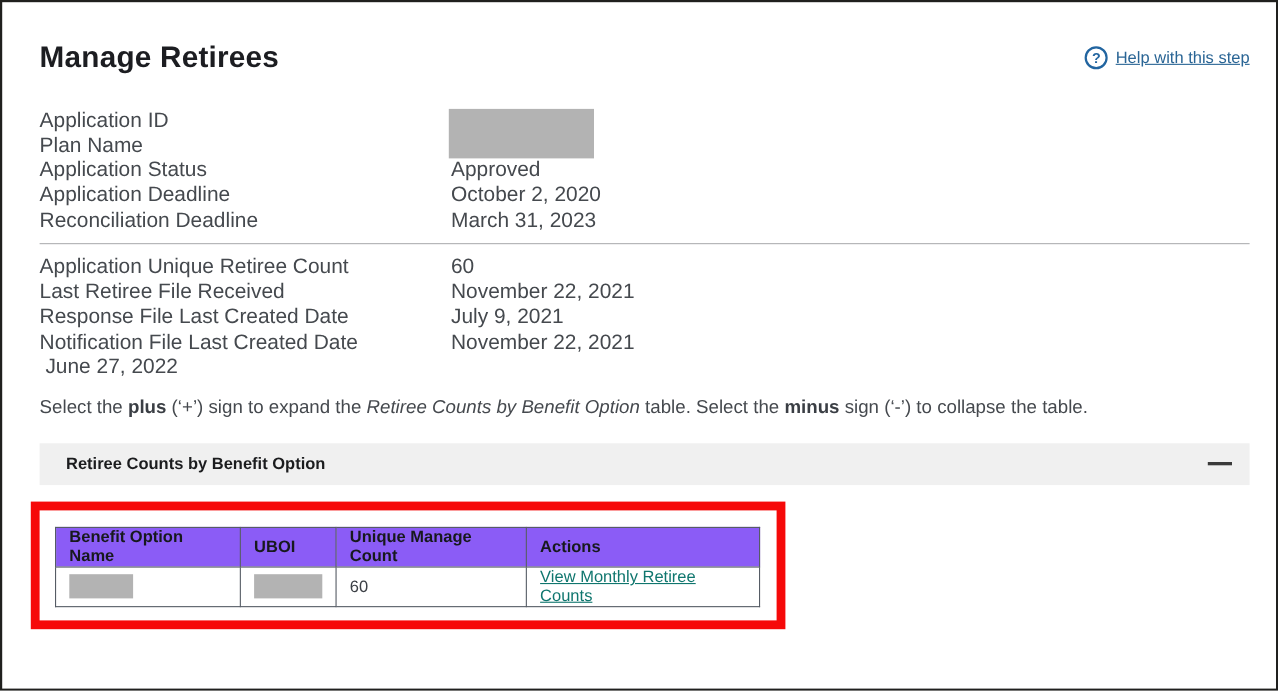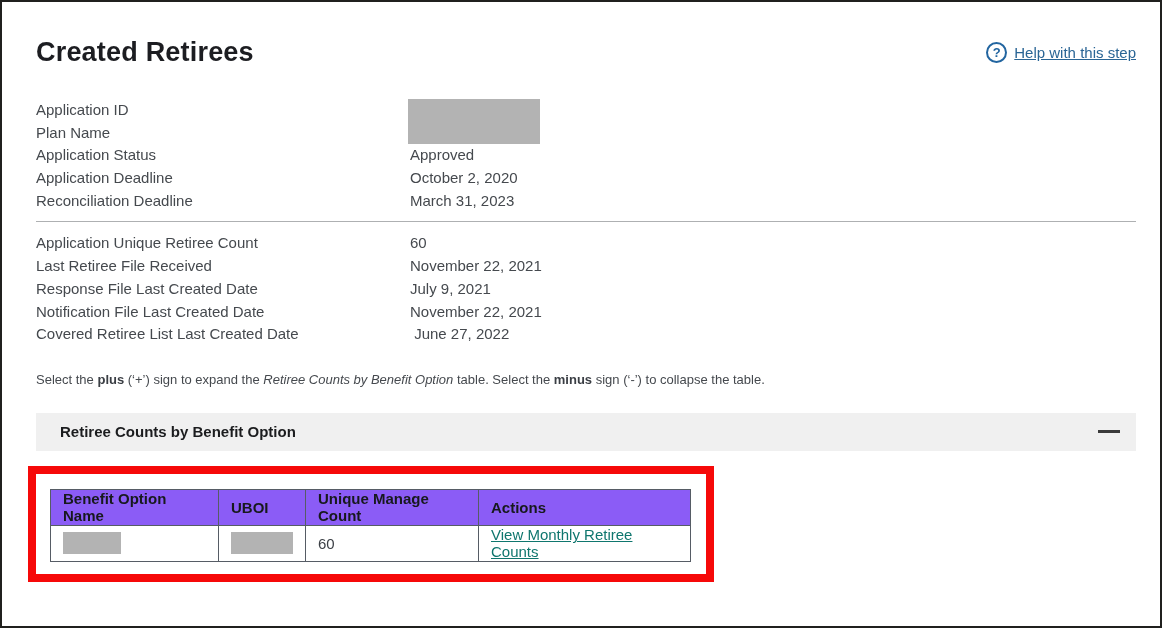--- a/index.html
+++ b/index.html
@@ -9,28 +9,28 @@
     font-family:"Liberation Sans","DejaVu Sans",sans-serif;
     color:#45494e;position:relative;
   }
   .content{padding:34px 24px 0 34px;}
   .header-row{display:flex;justify-content:space-between;align-items:center;}
   .page-title{font-size:27px;line-height:32px;margin:0;font-weight:700;color:#1c1d21;letter-spacing:.2px;}
   .help-link{display:inline-flex;align-items:center;gap:7px;color:#2a6595;font-size:15px;text-decoration:none;cursor:pointer;}
   .help-link .txt{text-decoration:underline;}
   .qicon{width:21px;height:21px;box-sizing:border-box;border:2px solid #2265a0;border-radius:50%;
     display:flex;align-items:center;justify-content:center;font-weight:700;font-size:13px;color:#2265a0;}
-  .details{position:relative;font-size:15px;color:#45494e;}
+  .details{position:relative;font-size:19px;color:#45494e;}
   .details.first{margin-top:31px;}
   .drow{display:flex;line-height:22.7px;height:22.7px;}
   .dlabel{flex:0 0 374px;}
   .dvalue{white-space:pre-wrap;}
   .redacted-main{position:absolute;left:372px;top:0;width:132px;height:45px;background:#b3b3b3;}
   .divider{border:0;border-top:1px solid #aeb0b2;margin:9px 0 10px 0;}
-  .instruction{font-size:13px;line-height:19px;margin-top:24px;color:#45494e;}
+  .instruction{font-size:17px;line-height:19px;margin-top:14px;color:#45494e;}
   .instruction span{white-space:pre-wrap;}
   .instruction .b{font-weight:700;color:#3a3e44;}
   .instruction .i{font-style:italic;}
   .accordion{margin-top:24px;height:38px;background:#f0f0f0;display:flex;align-items:center;
     justify-content:space-between;padding:0 16px 0 24px;cursor:pointer;}
   .accordion-title{font-weight:700;font-size:15px;color:#1b1c1e;}
   .minus-bar{width:22px;height:3px;background:#3a3a3a;display:block;}
   .hl{display:inline-block;border:8px solid #f60909;margin:15px 0 0 -8px;padding:15px 15px 12px 14px;background:#ffffff;}
   table.rt{border-collapse:collapse;font-size:15px;color:#3c4046;table-layout:fixed;}
   .rt th,.rt td{border:1px solid #565c65;text-align:left;vertical-align:middle;height:36px;
@@ -41,21 +41,21 @@
   .r1{width:58px;}.r2{width:62px;}
   .table-link{color:#0f766e;text-decoration:underline;cursor:pointer;}
 </style>
 </head>
 <body>
 
 <div class="page">
   <div class="content">
 
     <div class="header-row">
-      <h1 class="page-title">Created Retirees</h1>
+      <h1 class="page-title">Manage Retirees</h1>
       <a class="help-link">
         <span class="qicon">?</span>
         <span class="txt">Help with this step</span>
       </a>
     </div>
 
     <div class="details first">
       <div class="redacted-main"></div>
       <div class="drow">
         <span class="dlabel">Application ID</span>
@@ -92,21 +92,20 @@
       </div>
       <div class="drow">
         <span class="dlabel">Response File Last Created Date</span>
         <span class="dvalue">July 9, 2021</span>
       </div>
       <div class="drow">
         <span class="dlabel">Notification File Last Created Date</span>
         <span class="dvalue">November 22, 2021</span>
       </div>
       <div class="drow">
-        <span class="dlabel">Covered Retiree List Last Created Date</span>
         <span class="dvalue"> June 27, 2022</span>
       </div>
     </div>
 
     <p class="instruction"><span>Select the </span><span class="b">plus</span><span> (‘+’) sign to expand the </span><span class="i">Retiree Counts by Benefit Option</span><span> table. Select the </span><span class="b">minus</span><span> sign (‘-’) to collapse the table.</span></p>
 
     <div class="accordion">
       <span class="accordion-title">Retiree Counts by Benefit Option</span>
       <span class="minus-bar"></span>
     </div>

